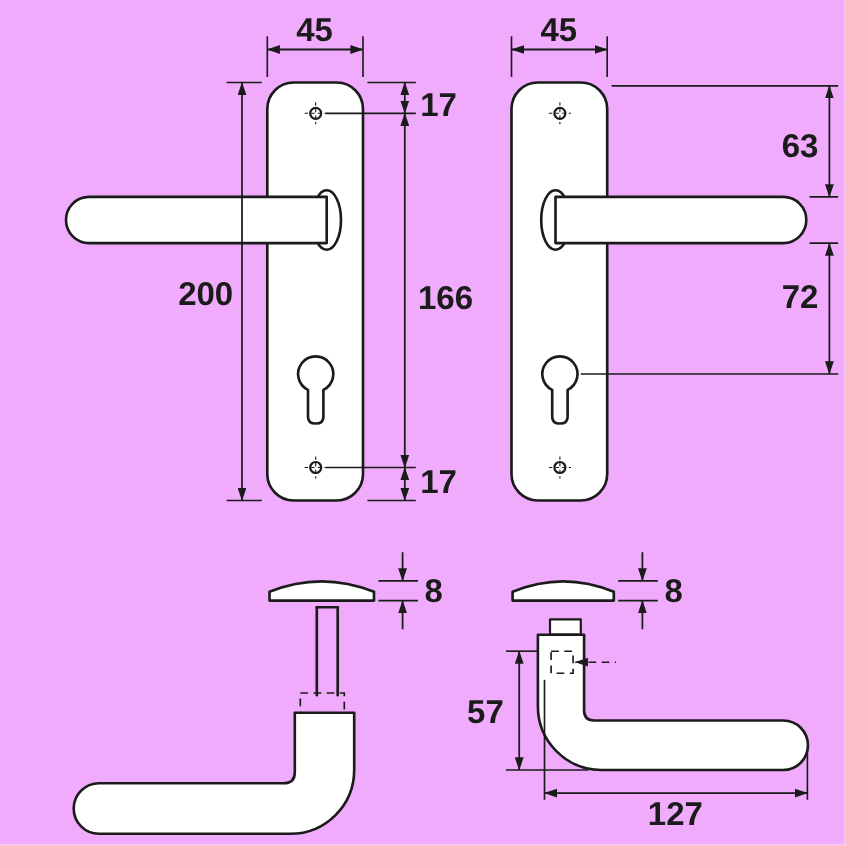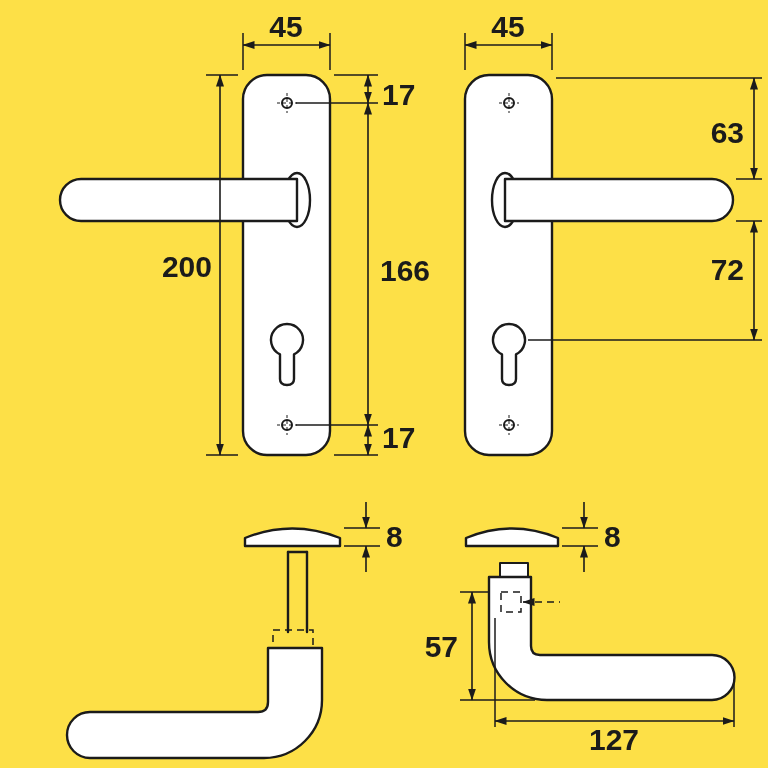--- a/index.html
+++ b/index.html
@@ -1,16 +1,16 @@
 <!DOCTYPE html>
 <html><head>
 <meta charset="utf-8">
 <style>
   html,body{margin:0;padding:0;background:#ffffff;}
-  .stage{width:768px;height:768px;position:relative;background:#fde047;}
+  .stage{width:768px;height:768px;position:relative;background:#f0abfc;}
   svg{display:block;}
   .outline{fill:#ffffff;stroke:#1b1b1b;stroke-width:2.4;stroke-linejoin:round;}
   .outline-thin{fill:#ffffff;stroke:#1b1b1b;stroke-width:2;stroke-linejoin:round;}
   .edge{fill:none;stroke:#1b1b1b;stroke-width:2.4;stroke-linecap:round;}
   .ext{fill:none;stroke:#1b1b1b;stroke-width:1.5;}
   .dim{fill:none;stroke:#1b1b1b;stroke-width:1.6;}
   .hidden-line{fill:none;stroke:#1b1b1b;stroke-width:1.5;stroke-dasharray:7 5;}
   .centermark{fill:none;stroke:#1b1b1b;stroke-width:1;stroke-dasharray:3 3;}
   .dimlabel{font-family:"Liberation Sans",sans-serif;font-size:30px;font-weight:700;fill:#1b1b1b;}
 </style>

